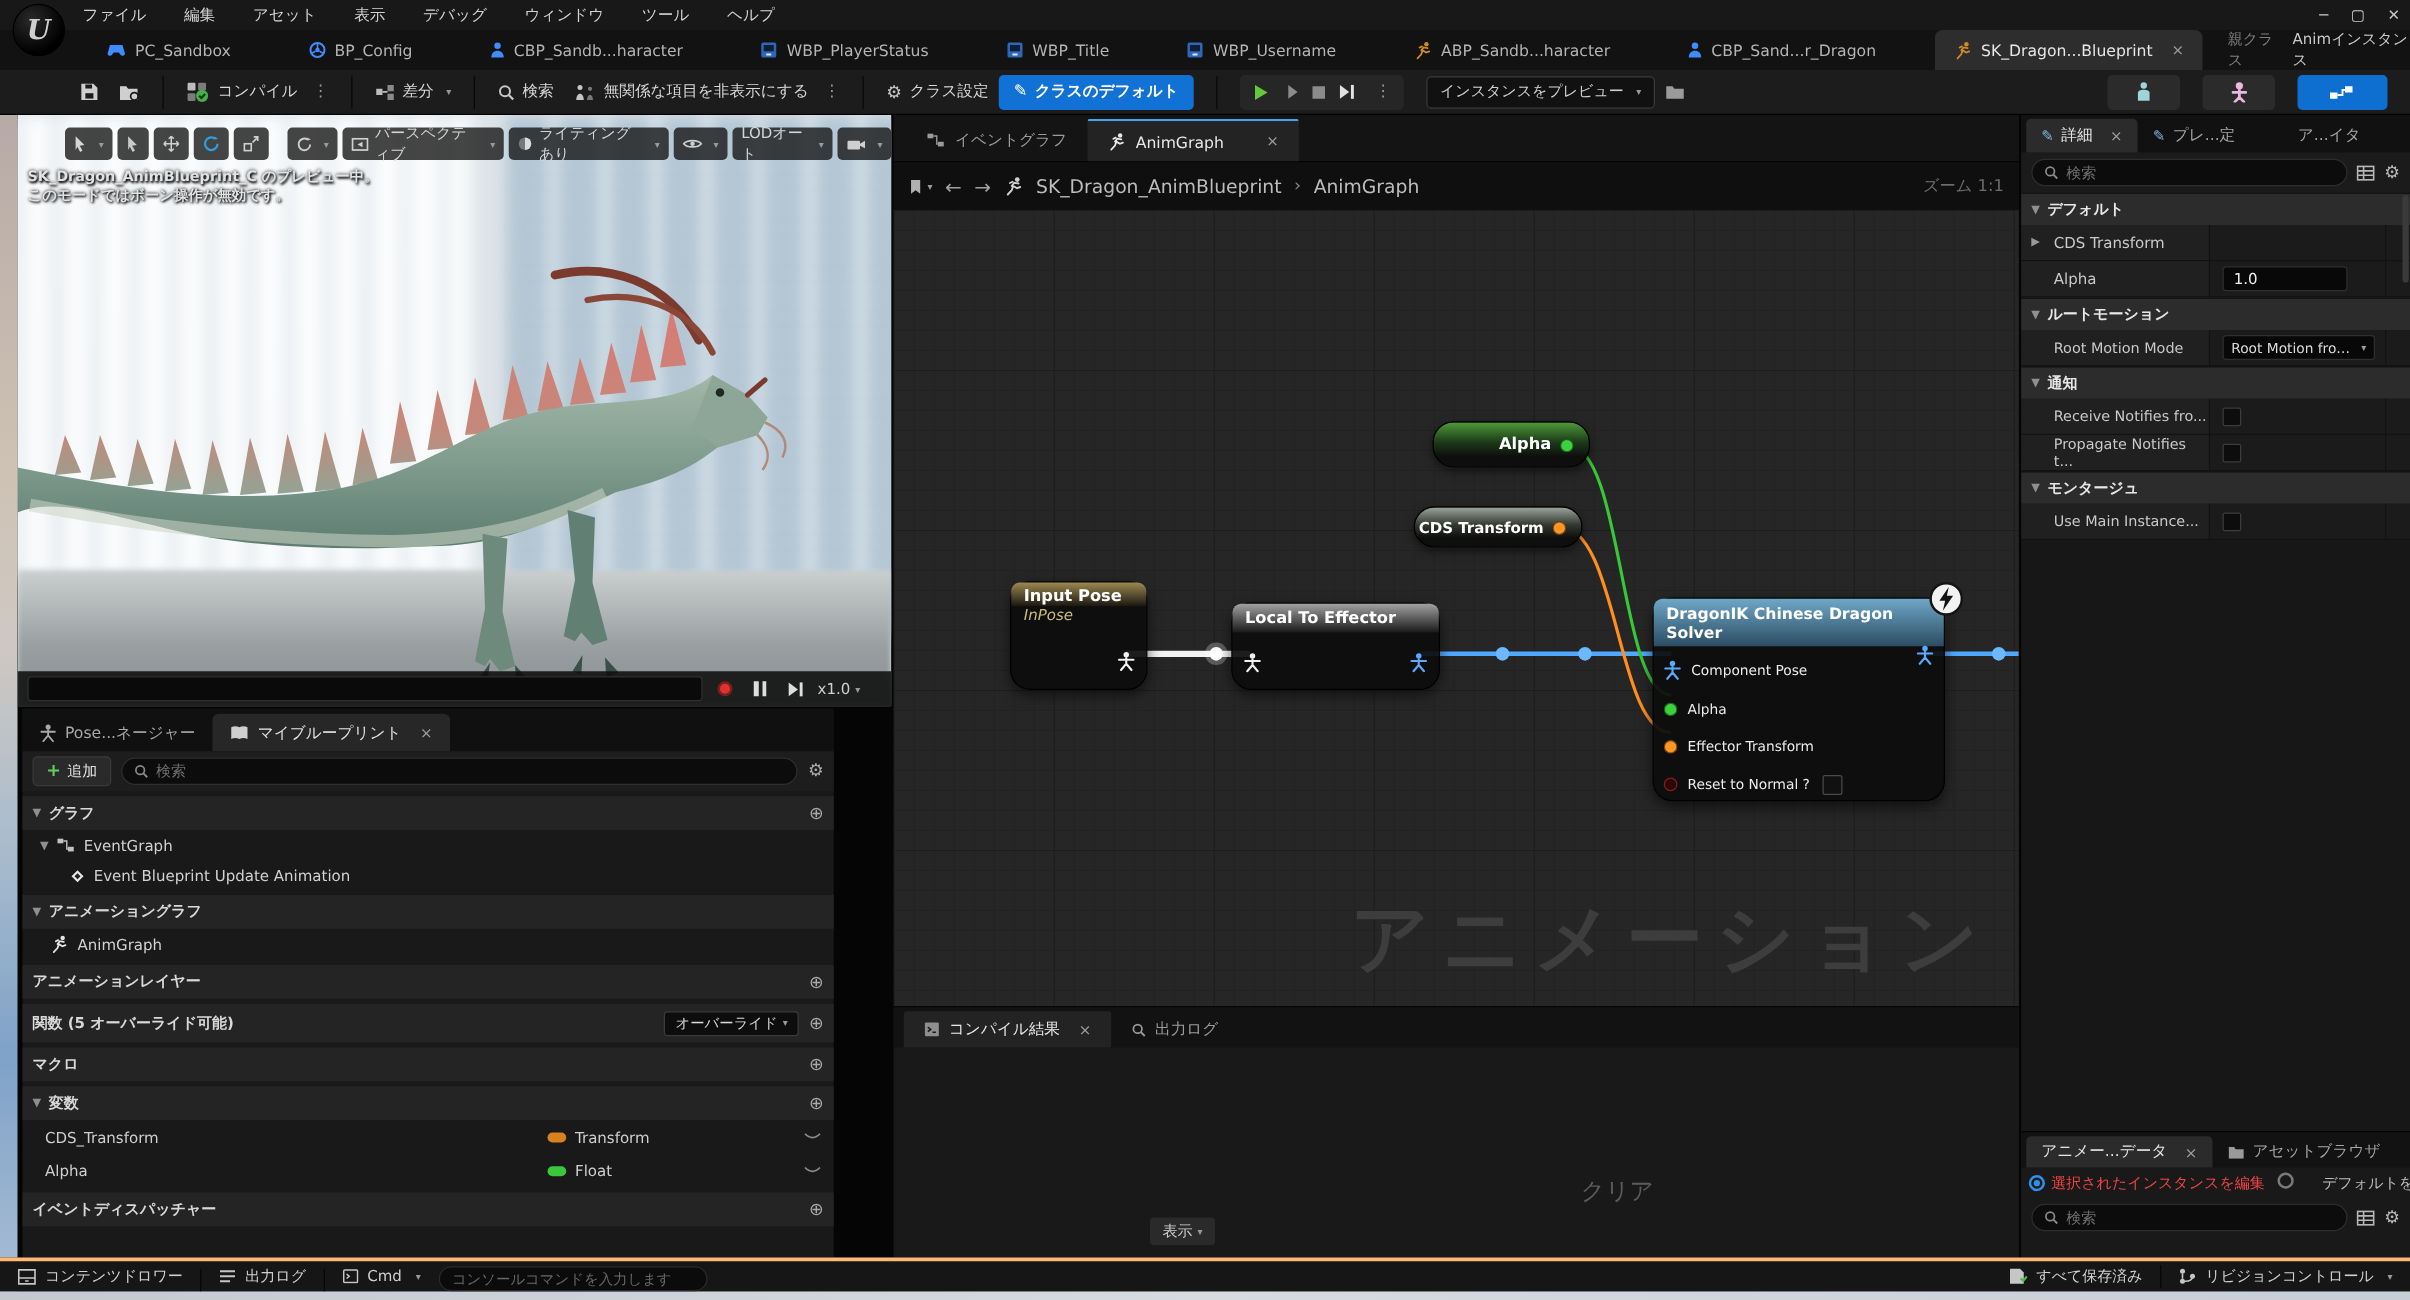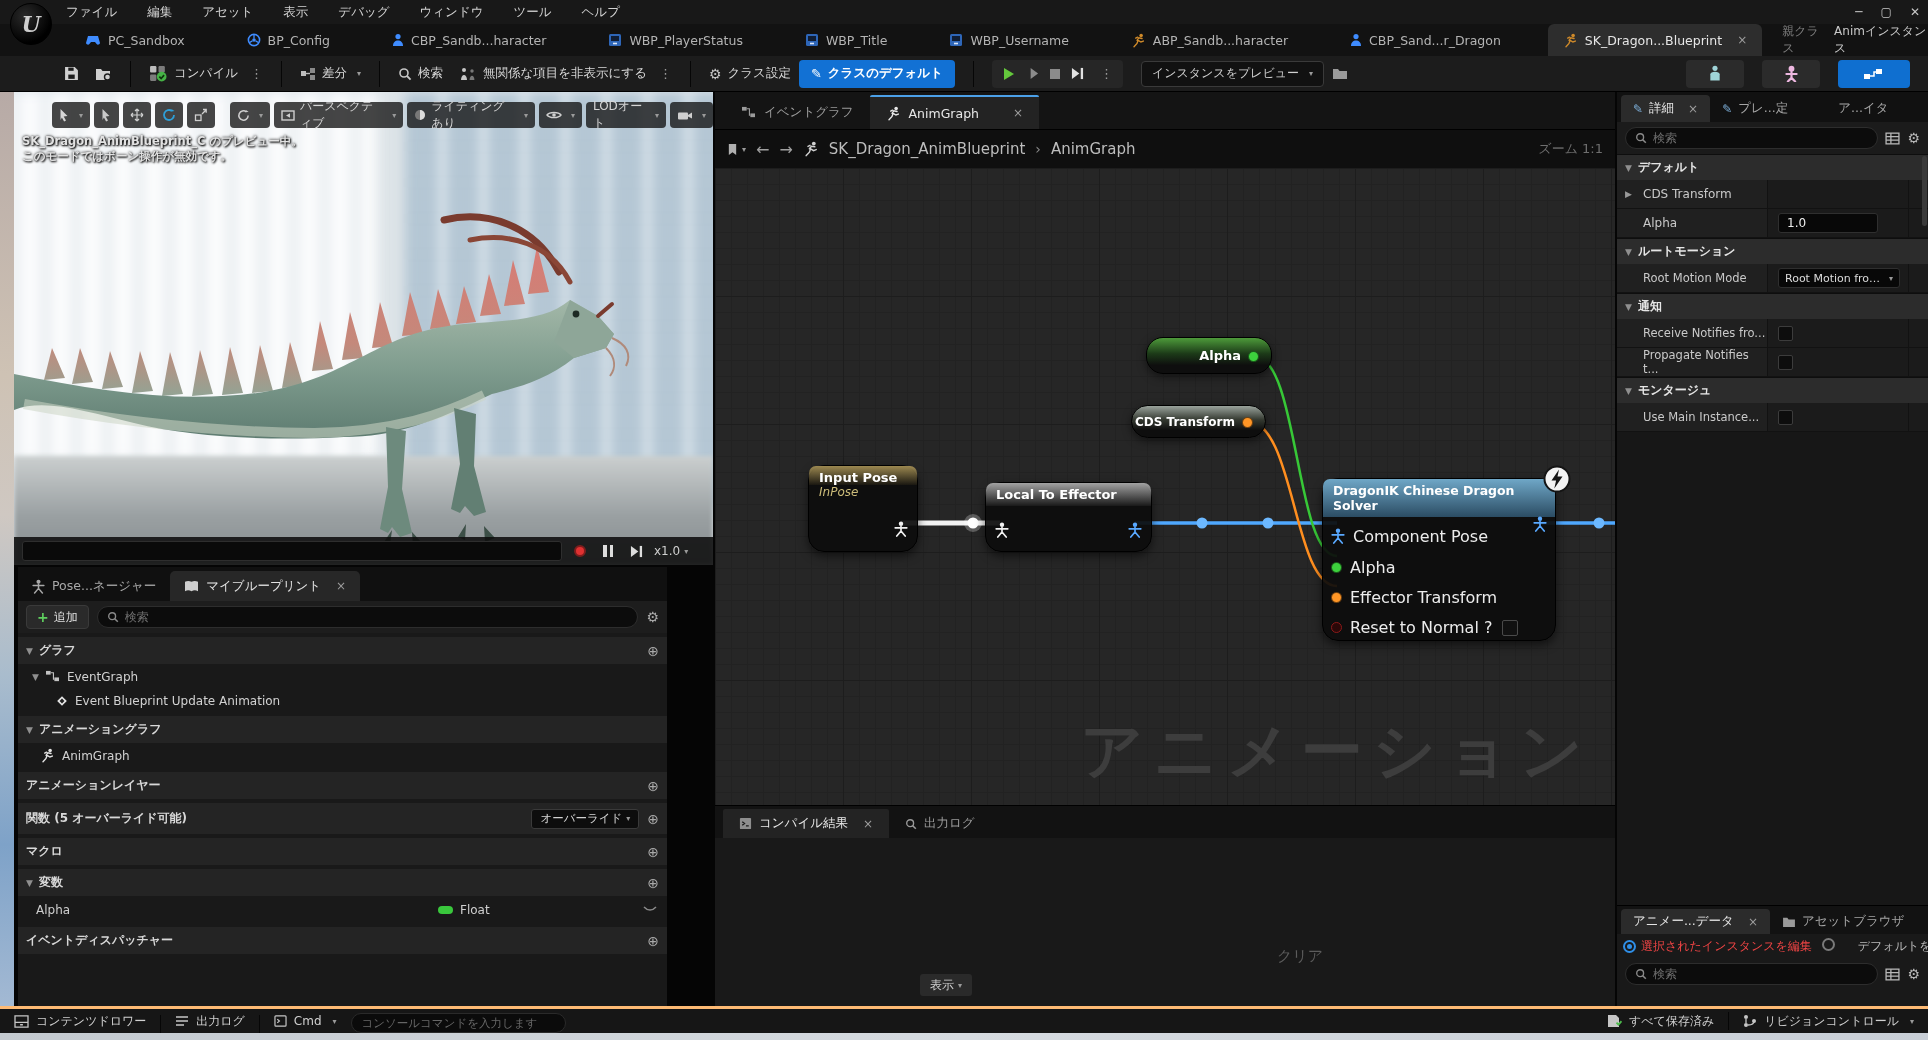--- a/index.html
+++ b/index.html
@@ -90,30 +90,30 @@
   #crumbleaf{color:#bdbdbd;font-size:15px}
   #zoomlabel{margin-left:auto;color:#6e6e6e;font-size:13px}
   #canvas{position:relative;width:900px;height:637px;background-color:#262626;
     background-image:linear-gradient(#1d1d1d 1px,transparent 1px),linear-gradient(90deg,#1d1d1d 1px,transparent 1px),linear-gradient(#222 1px,transparent 1px),linear-gradient(90deg,#222 1px,transparent 1px);
     background-size:128px 128px,128px 128px,16px 16px,16px 16px;overflow:hidden}
   #watermark{position:absolute;right:22px;bottom:12px;font-size:62px;font-weight:bold;color:#3d3d3d;letter-spacing:10px;white-space:nowrap}
   .gnode{position:absolute;background:rgba(13,13,13,.93);border:1px solid #000;border-radius:16px;box-shadow:0 4px 10px rgba(0,0,0,.55);color:#ececec}
   .ghead{border-radius:7px 7px 0 0;padding:4px 10px;font-size:13px;font-weight:bold;color:#fff}
   .gpill{position:absolute;border-radius:17px;border:1px solid #000;box-shadow:0 3px 8px rgba(0,0,0,.5);display:flex;align-items:center;justify-content:flex-end;color:#fff;font-size:13px;font-weight:bold;padding-right:30px}
   .pindot{width:11px;height:11px;border-radius:50%;border:1.5px solid rgba(0,0,0,.55)}
-  .prow{display:flex;align-items:center;height:30px;padding:0 8px;font-size:16px}
+  .prow{display:flex;align-items:center;height:30px;padding:0 8px;font-size:11px}
   .plabel{margin-left:8px;color:#ececec}
   .pin-out-abs{position:absolute}
   .nbox{width:16px;height:16px;background:#111;border:1px solid #4a4a4a;border-radius:2px;margin-left:10px}
 
   
   #compilepanel{position:absolute;left:0;top:713px;width:900px;height:201px;background:#191919;border-top:1px solid #000}
   #cmp-tabs{height:32px;background:#121212;display:flex;align-items:flex-end;padding-left:8px}
   #cmp-show{position:absolute;left:205px;bottom:10px;display:flex;align-items:center;background:#2a2a2a;border-radius:3px;height:22px;padding:0 10px;color:#cfcfcf}
-  #cmp-clear{position:absolute;right:292px;bottom:40px;color:#5c5c5c;font-size:15px}
+  #cmp-clear{position:absolute;right:292px;bottom:40px;color:#5c5c5c;font-size:19px}
 
   
   #details{left:1617px;top:92px;width:311px;height:914px;background:#171717}
   #det-tabs{height:30px;background:#111;display:flex;align-items:flex-end;padding-left:4px}
   .det-tab{display:flex;align-items:center;gap:6px;height:27px;padding:0 12px;color:#a5a5a5;font-size:12.5px}
   .det-tab.active{background:#2b2b2b;border-radius:4px 4px 0 0;color:#e4e4e4}
   #det-search{height:32px;display:flex;align-items:center;gap:7px;padding:0 8px;background:#1b1b1b}
   .dsec{height:26px;background:#2c2c2c;display:flex;align-items:center;padding:0 8px;font-size:12px;font-weight:bold;color:#e6e6e6;border-top:1px solid #0e0e0e}
   .drow{height:29px;display:flex;align-items:stretch;border-bottom:1px solid #121212;font-size:12px}
   .dlabel{width:150px;background:#202020;display:flex;align-items:center;padding-left:26px;color:#c9c9c9;position:relative}
@@ -596,20 +596,30 @@
         <span class="grow"></span>
         <span class="oplus">⊕</span>
       </div>
     <div class="sechdr">
         <span class="tri">▼</span>
         <span>変数</span>
         <span class="grow"></span>
         <span class="oplus">⊕</span>
       </div>
     <div class="varrow" style="position:relative;padding-left:18px">
+      <span>CDS_Transform</span>
+      <span class="vartype">
+          <span class="typepill" style="background:#d8821f"></span>
+          <span>Transform</span>
+        </span>
+      <svg class="ic eyeclosed" width="14" height="7" viewBox="0 0 14 7">
+          <path d="M1 1c3.6 4 8.4 4 12 0" stroke="#8a8a8a" fill="none" stroke-width="1.4"></path>
+        </svg>
+    </div>
+    <div class="varrow" style="position:relative;padding-left:18px">
       <span>Alpha</span>
       <span class="vartype">
           <span class="typepill" style="background:#39c73c"></span>
           <span>Float</span>
         </span>
       <svg class="ic eyeclosed" width="14" height="7" viewBox="0 0 14 7">
           <path d="M1 1c3.6 4 8.4 4 12 0" stroke="#8a8a8a" fill="none" stroke-width="1.4"></path>
         </svg>
     </div>
     <div class="sechdr">

